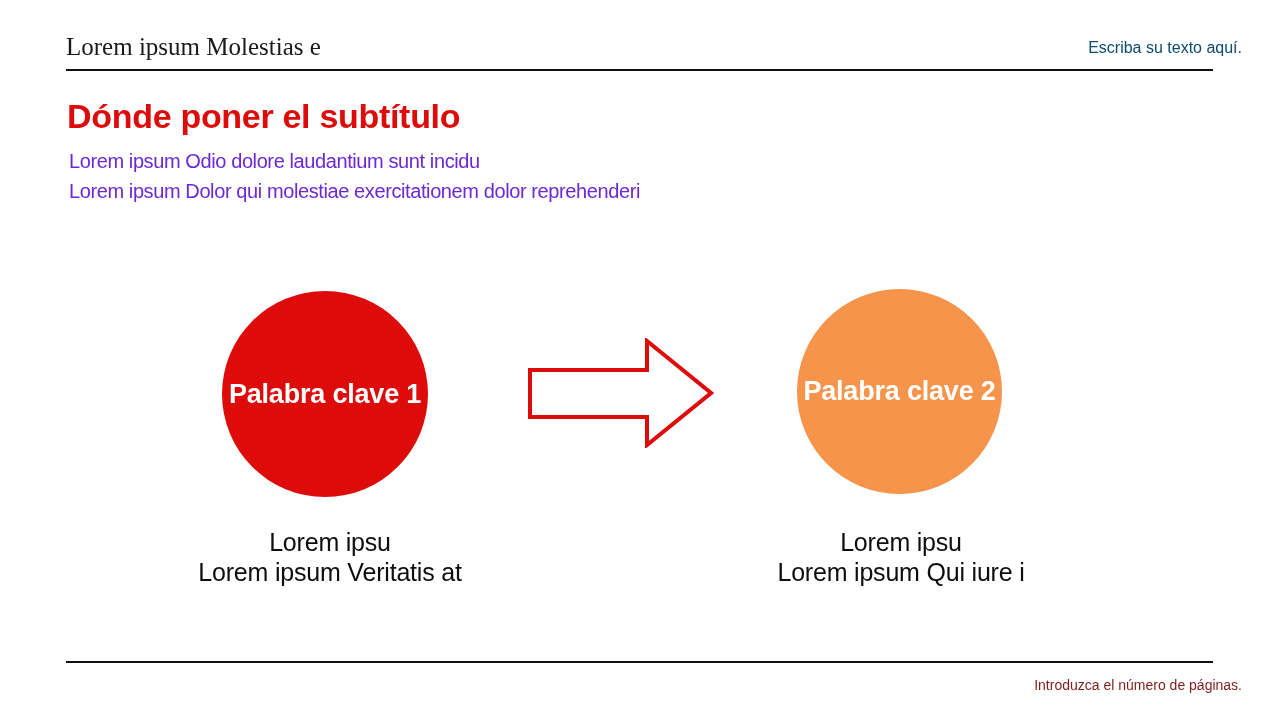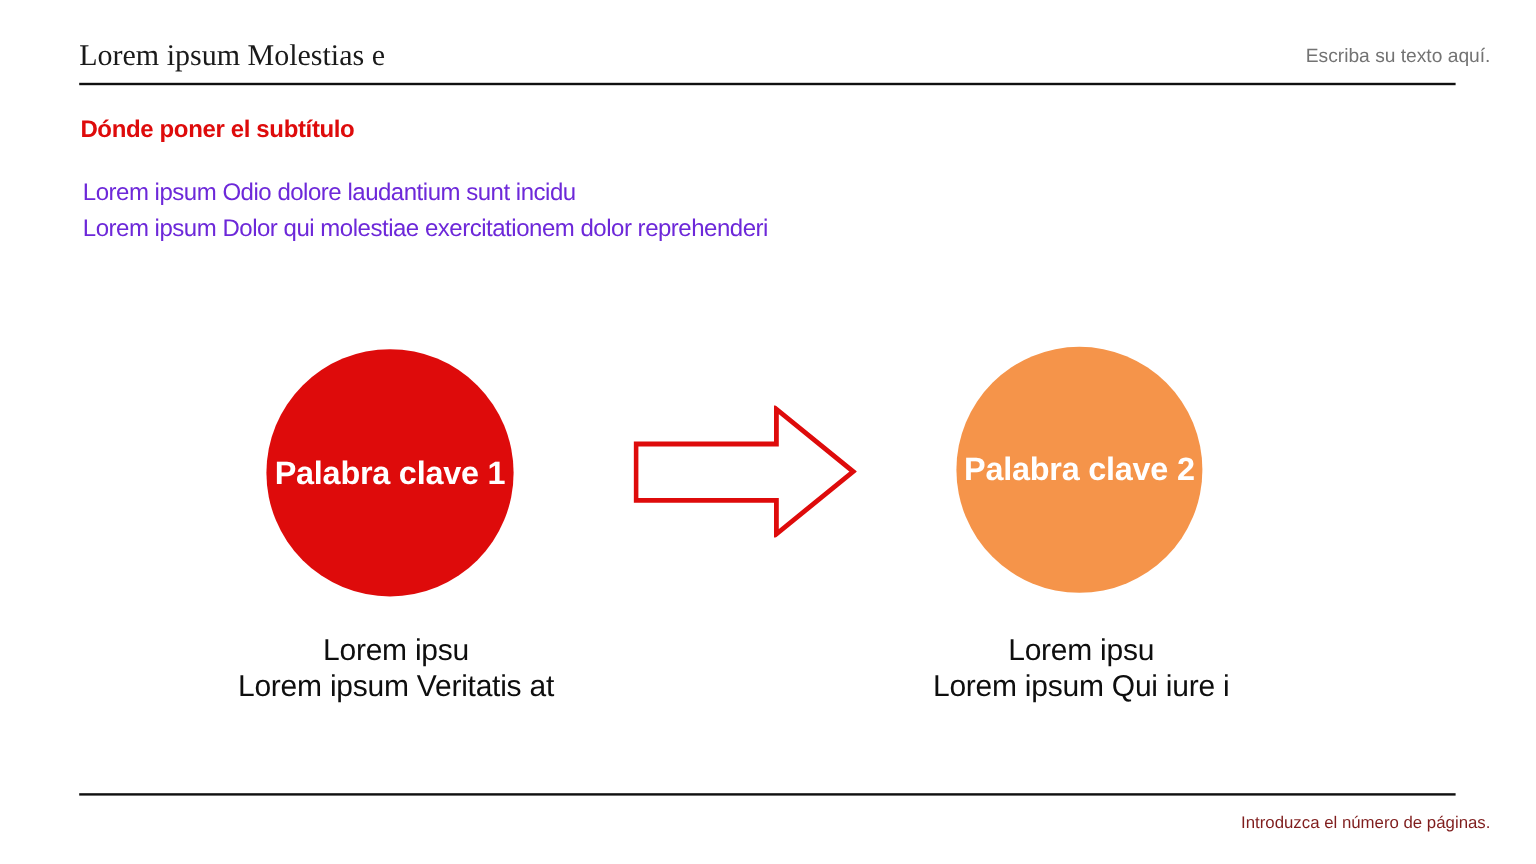--- a/index.html
+++ b/index.html
@@ -23,40 +23,40 @@
     font-size: 25px;
     font-weight: 400;
     color: #1a1a1a;
     white-space: nowrap;
   }
   .header-hint {
     position: absolute;
     right: 67px;
     top: 39px;
     font-size: 16px;
-    color: #737373;
+    color: #0c4a6e;
     white-space: nowrap;
   }
   .divider {
     position: absolute;
     left: 66px;
     width: 1147px;
     height: 2px;
     background: #101010;
   }
   .divider.header { top: 69px; }
   .divider.footer { top: 661px; }
 
   
   .subtitle {
     position: absolute;
     left: 67px;
     top: 97px;
     margin: 0;
-    font-size: 20px;
+    font-size: 34px;
     font-weight: 700;
     letter-spacing: -0.3px;
     white-space: nowrap;
   }
   .body-text {
     position: absolute;
     left: 69px;
     top: 146px;
     font-size: 20px;
     line-height: 30px;

